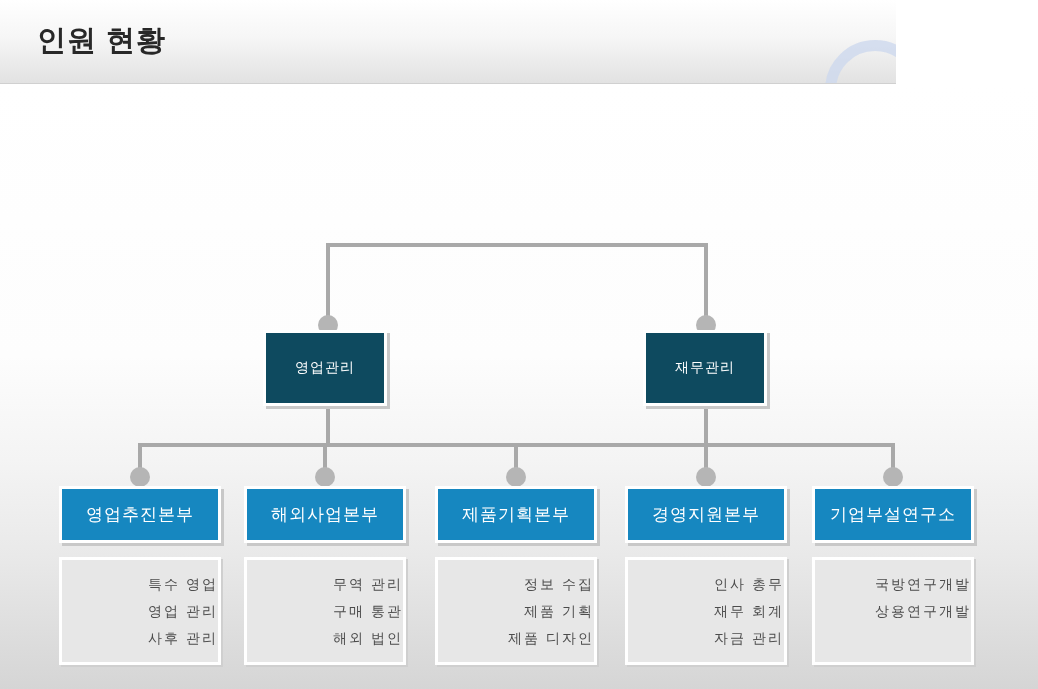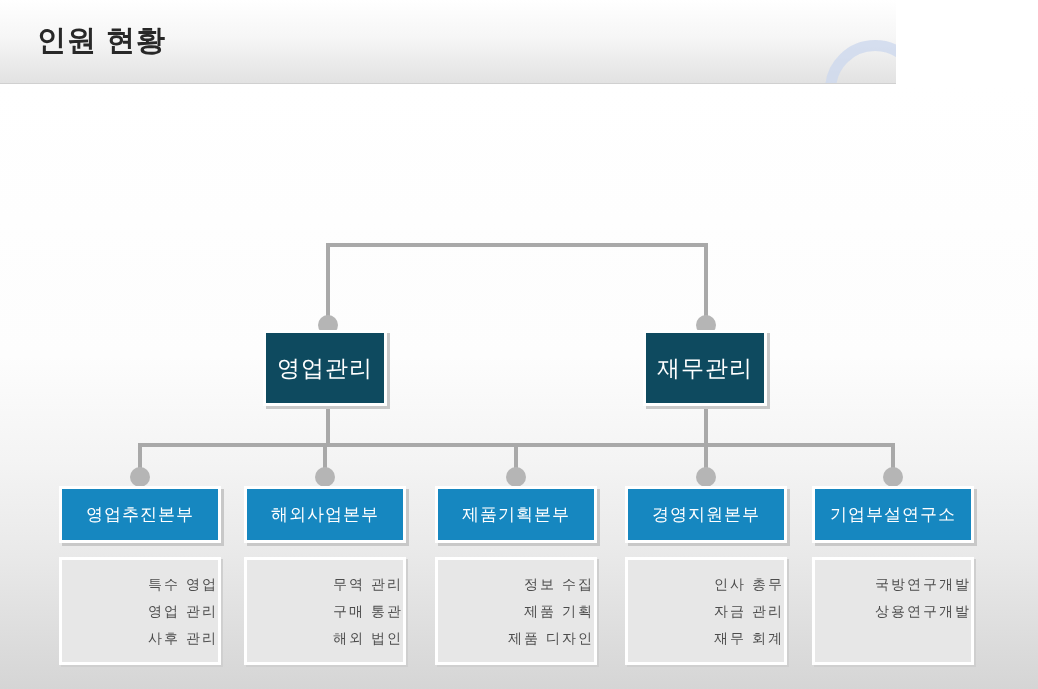--- a/index.html
+++ b/index.html
@@ -28,21 +28,21 @@
   .dot{position:absolute;width:20px;height:20px;border-radius:50%;background:var(--dot,#b5b5b5);z-index:2;}
 
   .circle-node{position:absolute;left:430px;top:130px;width:184px;height:184px;border-radius:50%;
                background:var(--accent-blue,#1687c0);color:#ffffff;display:flex;align-items:center;justify-content:center;
                font-size:21px;letter-spacing:4px;z-index:2;
                box-shadow:0 0 0 3px #ffffff,6px 6px 0 2px #cbcbcb;}
 
   .node{position:absolute;box-sizing:border-box;border:3px solid #ffffff;color:#ffffff;
         display:flex;align-items:center;justify-content:center;z-index:3;
         box-shadow:3px 3px 0 0 #c8c8c8;white-space:nowrap;}
-  .node.dark{background:var(--dark-teal,#0e4a5f);width:124px;height:76px;top:330px;font-size:23px;letter-spacing:1px;}
+  .node.dark{background:var(--dark-teal,#0e4a5f);width:124px;height:76px;top:330px;font-size:14px;letter-spacing:1px;}
   .node.blue{background:var(--accent-blue,#1687c0);width:162px;height:57px;top:486px;font-size:17px;letter-spacing:1px;}
 
   .sublist{position:absolute;top:557px;width:162px;height:108px;box-sizing:border-box;z-index:3;
            background:#e7e7e7;border:3px solid #ffffff;box-shadow:2px 2px 0 0 #cfcfcf;
            padding-top:11px;text-align:right;}
   .sublist .item{font-size:14px;color:#4c4c4c;letter-spacing:2px;line-height:27px;white-space:nowrap;}
 </style>
 </head>
 <body>
 
@@ -99,22 +99,22 @@
       <div class="item">구매 통관</div>
       <div class="item">해외 법인</div>
     </div>
     <div class="sublist" style="left:435px;top:473px">
       <div class="item">정보 수집</div>
       <div class="item">제품 기획</div>
       <div class="item">제품 디자인</div>
     </div>
     <div class="sublist" style="left:625px;top:473px">
       <div class="item">인사 총무</div>
+      <div class="item">재무 회계</div>
       <div class="item">자금 관리</div>
-      <div class="item">재무 회계</div>
     </div>
     <div class="sublist" style="left:812px;top:473px">
       <div class="item">국방연구개발</div>
       <div class="item">상용연구개발</div>
     </div>
 
   </div>
 </div>
 
 </body></html>

